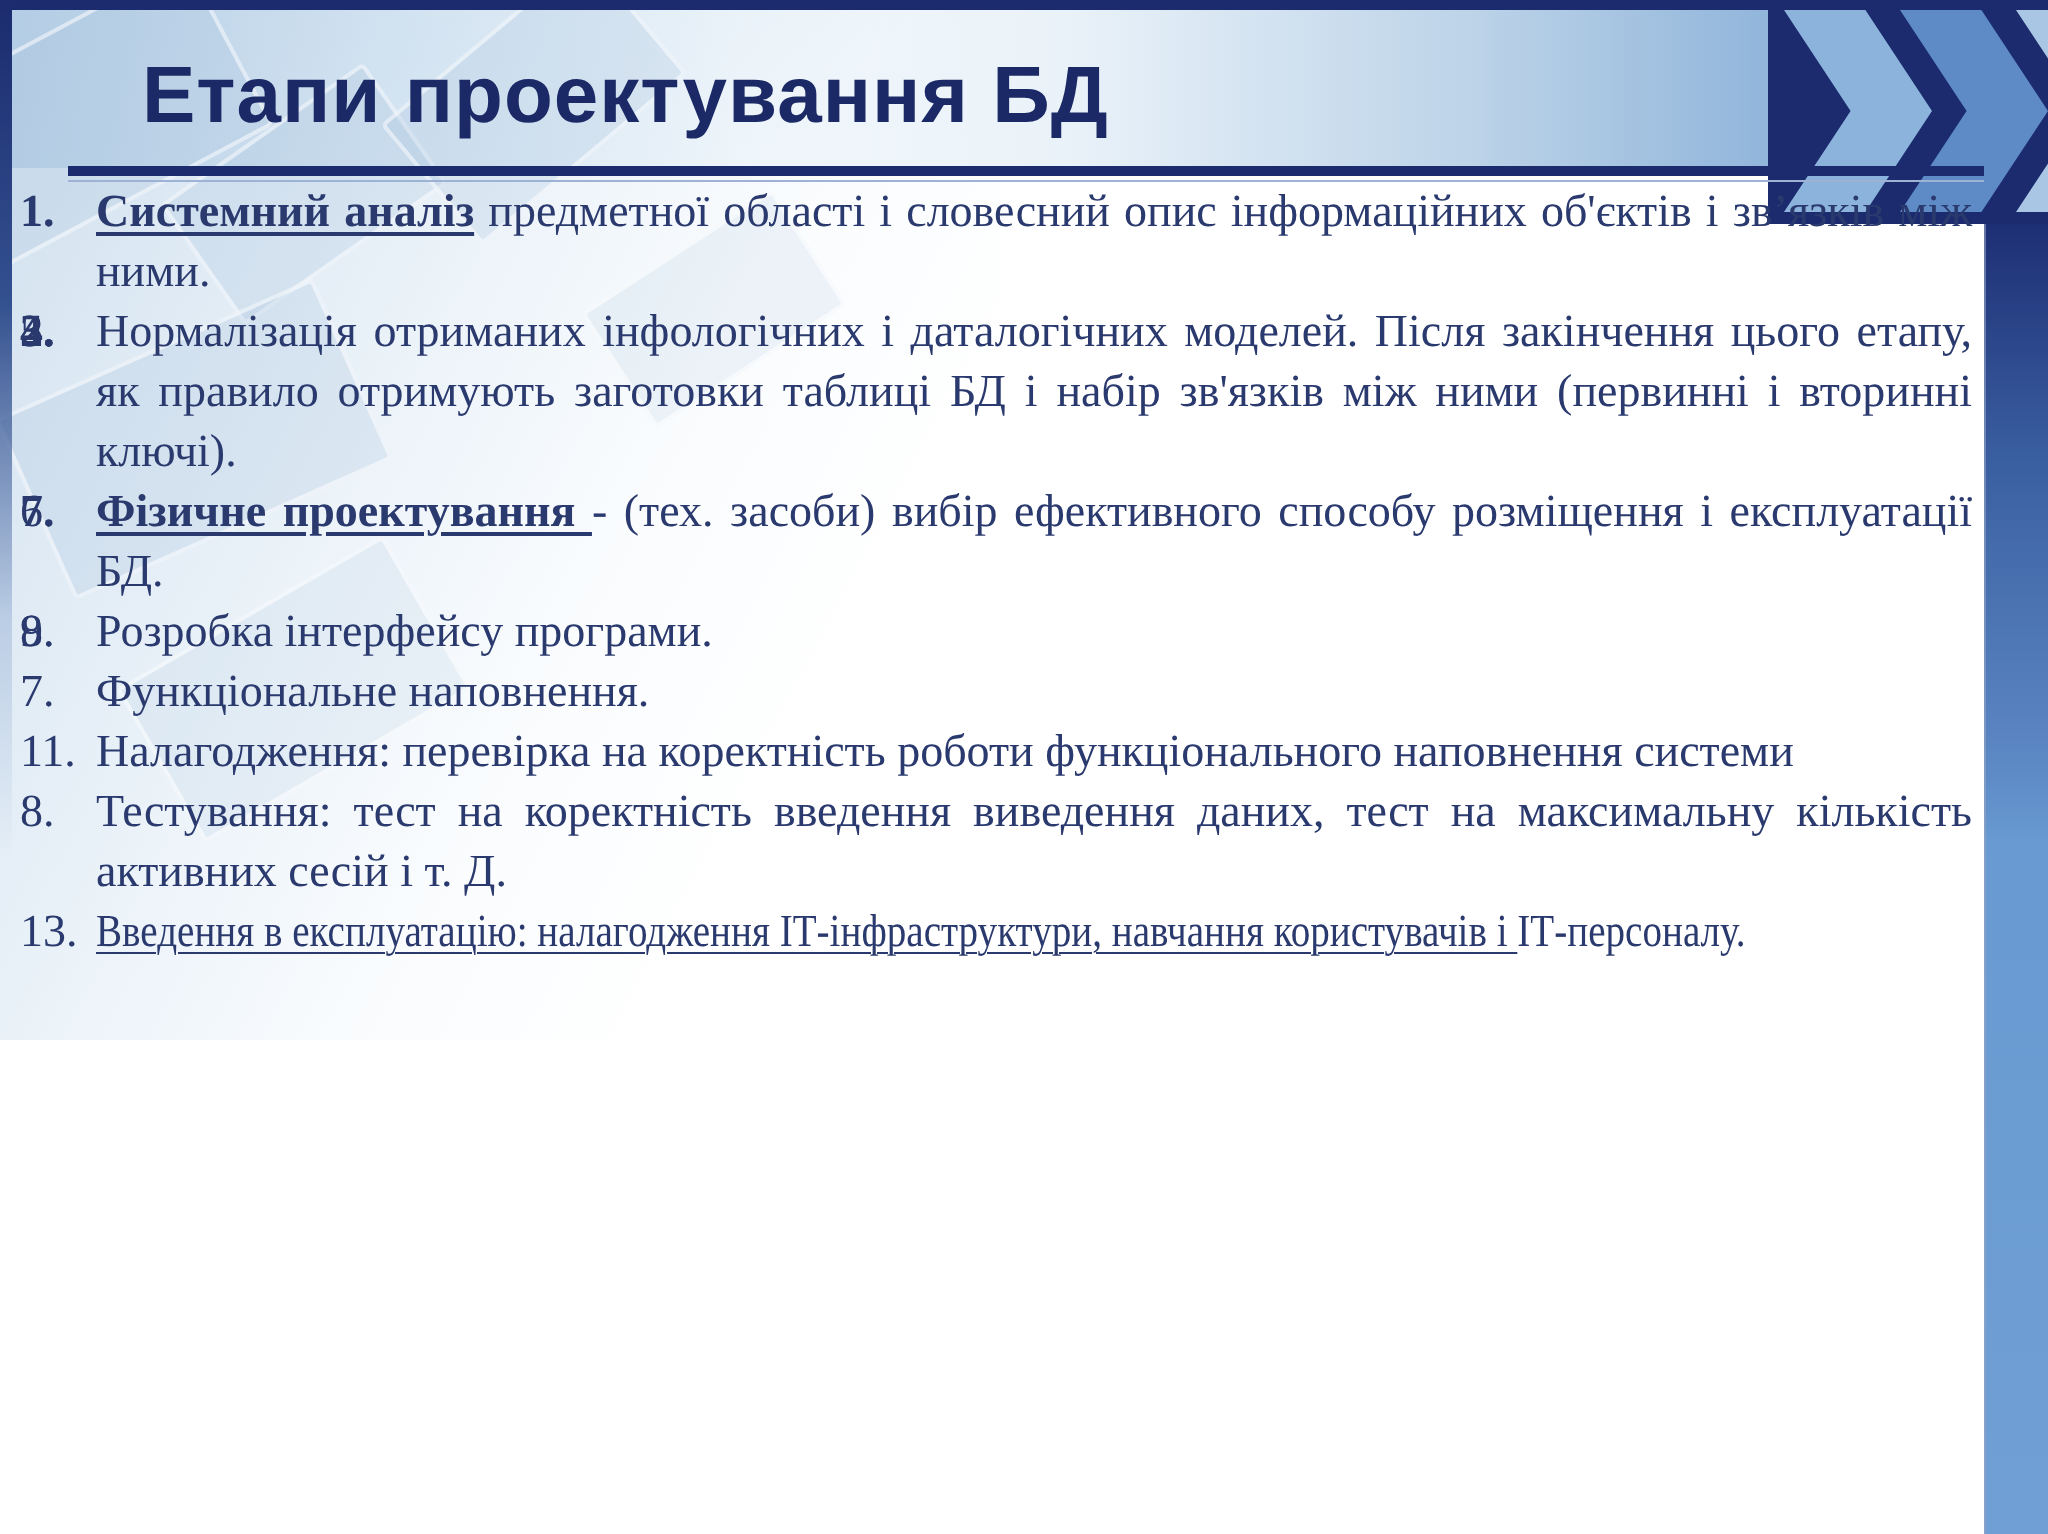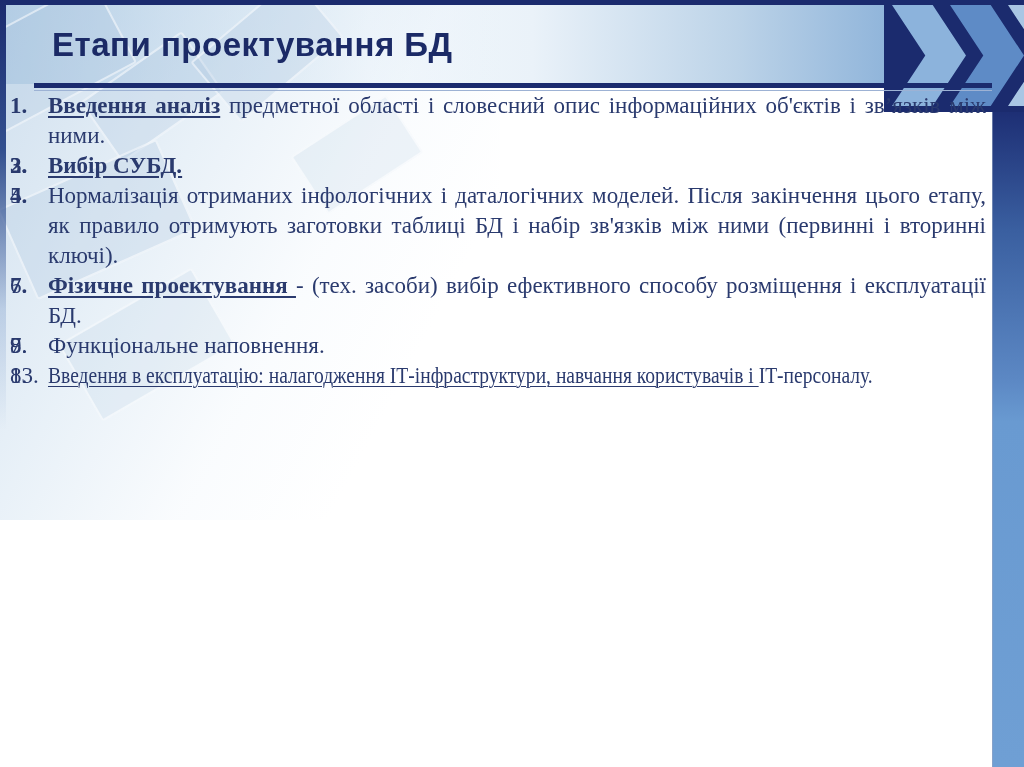--- a/index.html
+++ b/index.html
@@ -57,23 +57,23 @@
   .chevron{
     position:absolute;top:5px;width:74px;height:101px;
     clip-path:polygon(0% 0%,55% 0%,100% 50%,55% 100%,0% 100%,45% 50%);
   }
   .chevron.c1{left:8px;background:var(--chev1);}
   .chevron.c2{left:66px;background:var(--chev2);}
   .chevron.c3{left:124px;background:var(--chev3);}
 
   
   .slide-title{
-    position:absolute;left:52px;top:26px;
+    position:absolute;left:71px;top:26px;
     font-family:"Liberation Sans", sans-serif;
-    font-weight:bold;font-size:33px;color:var(--title);
+    font-weight:bold;font-size:40px;color:var(--title);
     letter-spacing:.5px;white-space:nowrap;
   }
   
   .title-rule{position:absolute;left:34px;top:83px;width:958px;height:5px;background:var(--navy);}
   .title-rule::after{content:"";position:absolute;left:0;top:7px;width:100%;height:1px;background:#9db2d4;}
 
   
   .stage-list{
     position:absolute;left:8px;top:91px;width:978px;
     margin:0;padding:0;list-style:none;
@@ -111,49 +111,52 @@
   <div class="chevron c1"></div>
   <div class="chevron c2"></div>
   <div class="chevron c3"></div>
 </div>
 
 <div class="slide-title">Етапи проектування БД</div>
 <div class="title-rule"></div>
 
 <ol class="stage-list">
   <li class="item emph">
-    <span class="num">1.</span><span class="body"><span class="lead">Введення аналіз</span><span class="rest"> предметної області і словесний опис інформаційних об'єктів і зв’язків між ними.</span></span>
+    <span class="num">1.</span><span class="body"><span class="lead">Системний аналіз</span><span class="rest"> предметної області і словесний опис інформаційних об'єктів і зв’язків між ними.</span></span>
   </li>
   <li class="item emph">
     <span class="num">2.</span>
   </li>
   <li class="item emph">
-    <span class="num">3.</span><span class="body"><span class="lead">Вибір СУБД.</span><span class="rest"></span></span>
+    <span class="num">3.</span>
   </li>
   <li class="item emph">
     <span class="num">4.</span>
   </li>
   <li class="item">
     <span class="num">5.</span><span class="body"><span class="rest">Нормалізація отриманих інфологічних і даталогічних моделей. Після закінчення цього етапу, як правило отримують заготовки таблиці БД і набір зв'язків між ними (первинні і вторинні ключі).</span></span>
   </li>
   <li class="item">
     <span class="num">6.</span>
   </li>
   <li class="item emph">
     <span class="num">7.</span><span class="body"><span class="lead">Фізичне проектування </span><span class="rest">- (тех. засоби) вибір ефективного способу розміщення і експлуатації БД.</span></span>
   </li>
   <li class="item">
     <span class="num">8.</span>
   </li>
   <li class="item">
-    <span class="num">9.</span>
+    <span class="num">9.</span><span class="body"><span class="rest">Розробка інтерфейсу програми.</span></span>
   </li>
   <li class="item">
     <span class="num">7.</span><span class="body"><span class="rest">Функціональне наповнення.</span></span>
   </li>
   <li class="item">
-    <span class="num">8.</span>
+    <span class="num">11.</span><span class="body"><span class="rest">Налагодження: перевірка на коректність роботи функціонального наповнення системи</span></span>
+  </li>
+  <li class="item">
+    <span class="num">8.</span><span class="body"><span class="rest">Тестування: тест на коректність введення виведення даних, тест на максимальну кількість активних сесій і т. Д.</span></span>
   </li>
   <li class="item narrow">
     <span class="num">13.</span>
       <span class="body"><span class="lead">Введення в експлуатацію: налагодження ІТ-інфраструктури, навчання користувачів і </span><span class="rest">ІТ-персоналу.</span></span>
   </li>
 </ol>
 
 </body></html>

